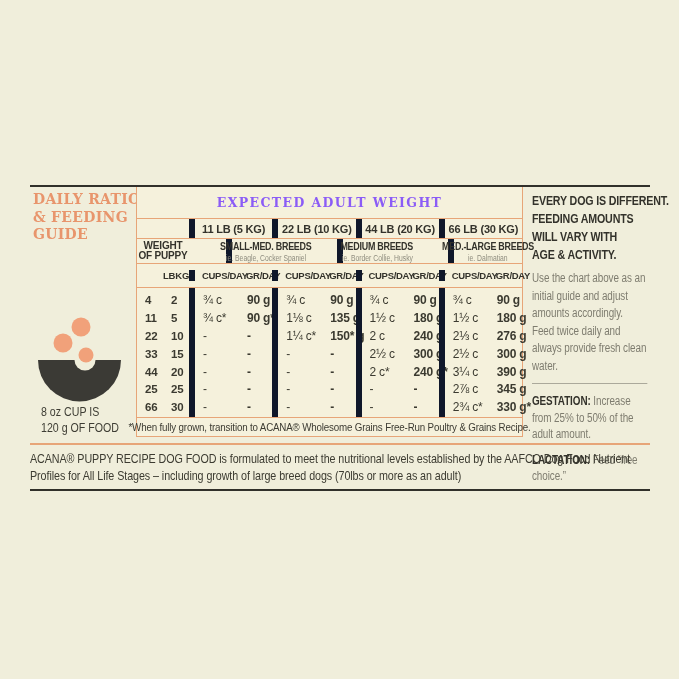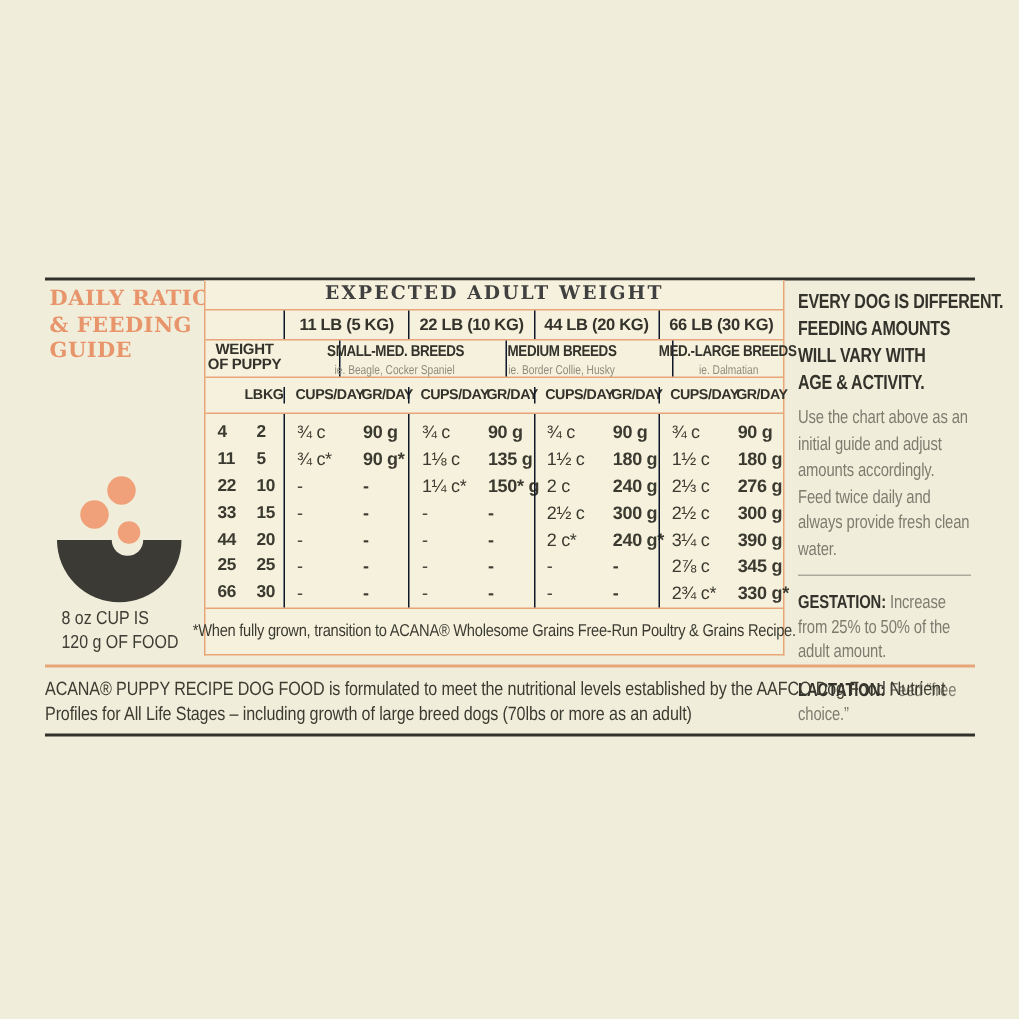--- a/index.html
+++ b/index.html
@@ -10,28 +10,28 @@
   .rule-orange{position:absolute;left:30px;width:620px;height:2px;background:#E7A578;}
 
   
   .guide-title{position:absolute;left:33px;top:191px;font-family:"DejaVu Serif","Liberation Serif",serif;font-weight:bold;font-size:14px;line-height:17.5px;letter-spacing:.3px;color:#E8956C;}
   .bowl-wrap{position:absolute;left:36px;top:312px;width:86px;height:98px;}
   .cup-note{position:absolute;left:41px;top:404px;font-size:12.5px;line-height:16px;color:#3E3D34;transform:scaleX(.85);transform-origin:0 0;white-space:nowrap;}
 
   
   .tbl{position:absolute;left:136px;top:187px;width:387px;height:250px;background:#F5F1DC;border:1px solid #E7A578;border-top:none;box-sizing:border-box;display:flex;flex-direction:column;}
   .trow{display:flex;box-sizing:border-box;border-bottom:1px solid #E7A578;flex:none;}
-  .r1{height:20px;justify-content:center;font-family:"DejaVu Serif","Liberation Serif",serif;font-weight:bold;font-size:12.5px;letter-spacing:1.4px;color:#404040;}
+  .r1{height:32px;align-items:center;justify-content:center;font-family:"DejaVu Serif","Liberation Serif",serif;font-weight:bold;font-size:12.5px;letter-spacing:1.4px;color:#8b5cf6;}
   .r2{height:20px;}
   .r3{height:25px;gap:37px;}
   .r4{height:24px;}
   .rdata{height:130px;}
   .rfoot{flex:1;border-bottom:none;align-items:center;justify-content:center;}
   .wcol{width:52px;flex:none;box-sizing:border-box;}
-  .bcol{flex:1;border-left:1px solid #0f172a;box-sizing:border-box;min-width:0;}
+  .bcol{flex:1;border-left:6px solid #0f172a;box-sizing:border-box;min-width:0;}
   .cell-center{display:flex;align-items:center;justify-content:center;}
   .adult-wt{font-weight:bold;font-size:11px;letter-spacing:-.2px;}
   .r3 .bcol{display:flex;flex-direction:column;align-items:center;justify-content:center;}
   .breed-name{font-weight:bold;font-size:10.5px;letter-spacing:-.3px;white-space:nowrap;transform:scaleX(.85);}
   .breed-ex{font-size:8.5px;color:#8E8C7E;white-space:nowrap;transform:scaleX(.8);margin-top:1px;}
   .wtitle{font-weight:bold;font-size:10px;line-height:10.5px;text-align:center;letter-spacing:-.2px;}
   .r4 .wcol,.rdata .wcol{padding-left:0;}
   .sub-lb{display:inline-block;width:26px;padding-left:8px;box-sizing:content-box;margin-left:18px;}
   .sub-kg{display:inline-block;}
   .r4{font-weight:bold;font-size:9.5px;letter-spacing:-.3px;align-items:center;}

